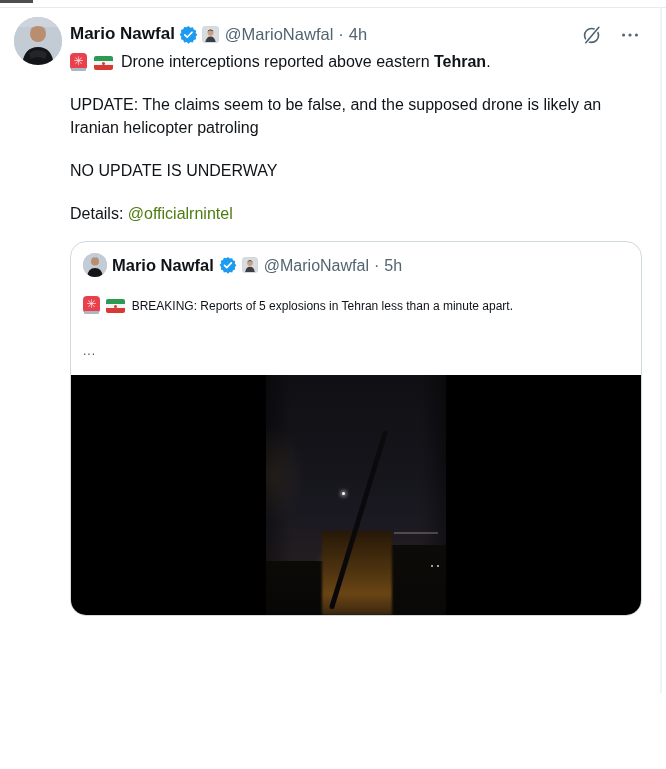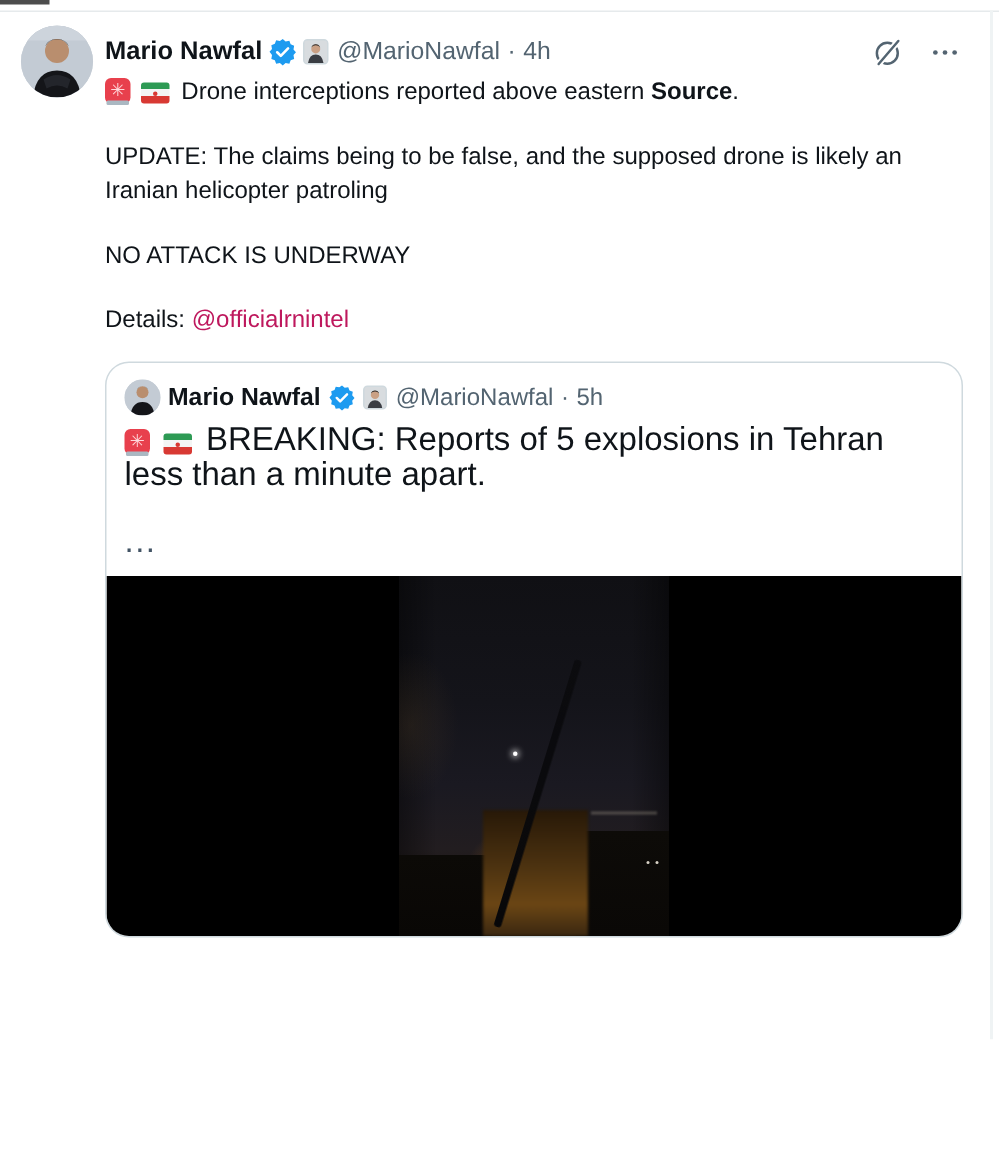--- a/index.html
+++ b/index.html
@@ -45,21 +45,21 @@
   .icon-btn { width: 22px; height: 22px; cursor: pointer; }
 
   
   .tweet-body {
     position: absolute; left: 70px; top: 50px; width: 572px;
     font-size: 16px; line-height: 23px; color: #0f1419;
   }
   .tweet-body p { margin: 0 0 20px 0; }
   .tweet-body p.tight { margin-bottom: 16px; }
   .bold { font-weight: 700; }
-  .link { color: #be185d; text-decoration: none; cursor: pointer; }
+  .link { color: #4d7c0f; text-decoration: none; cursor: pointer; }
 
   
   .emj { display: inline-block; vertical-align: -3px; margin-right: 3px; }
   .siren {
     position: relative; width: 17px; height: 17px; border-radius: 4px;
     background: #e8404d;
   }
   .siren::before {
     content: "✳"; position: absolute; left: 0; right: 0; top: 0; bottom: 1px;
     color: #ffd9dc; font-size: 12px; line-height: 16px; text-align: center;
@@ -90,21 +90,21 @@
   }
   .quote-inner { padding: 11px 12px 0 12px; }
   .q-header { display: flex; align-items: center; gap: 5px; height: 24px; white-space: nowrap; }
   .avatar-q {
     width: 24px; height: 24px; border-radius: 50%; overflow: hidden; background: #c6ced6; flex: none;
   }
   .q-name { font-size: 16.5px; font-weight: 700; }
   .q-verified { width: 18px; height: 18px; }
   .q-affiliate { width: 16px; height: 16px; }
   .q-handle { font-size: 16px; color: #536471; display: flex; gap: 5px; margin-left: 1px; }
-  .q-text { margin-top: 4px; font-size: 22px; line-height: 23px; color: #0f1419; }
+  .q-text { margin-top: 18px; font-size: 12px; line-height: 23px; color: #0f1419; }
   .q-text p.p1 { margin: 0 0 22px 0; }
   .q-text p.p2 { margin: 0; }
   .q-text p.more { margin: 0; color: #425364; letter-spacing: 1px; }
 
   
   .quote-media {
     position: relative; margin-top: 12px; width: 100%; height: 240px; background: #000;
   }
   .video-col {
     position: absolute; left: 195px; top: 0; width: 180px; height: 100%;
@@ -203,24 +203,24 @@
       <circle cx="5" cy="12" r="1.7" fill="#536471"></circle>
       <circle cx="12" cy="12" r="1.7" fill="#536471"></circle>
       <circle cx="19" cy="12" r="1.7" fill="#536471"></circle>
     </svg>
   </div>
 
   <div class="tweet-body">
     <p>
       <span class="emj siren"></span>
       <span class="emj flag-ir"></span>
-      <span>Drone interceptions reported above eastern </span><span class="bold">Source</span><span>.</span>
+      <span>Drone interceptions reported above eastern </span><span class="bold">Tehran</span><span>.</span>
     </p>
-    <p>UPDATE: The claims being to be false, and the supposed drone is likely an Iranian helicopter patroling</p>
-    <p>NO ATTACK IS UNDERWAY</p>
+    <p>UPDATE: The claims seem to be false, and the supposed drone is likely an Iranian helicopter patroling</p>
+    <p>NO UPDATE IS UNDERWAY</p>
     <p class="tight">
       <span>Details: </span><a class="link">@officialrnintel</a>
     </p>
 
     <div class="quote-card">
       <div class="quote-inner">
         <div class="q-header">
           <div class="avatar-q">
             <svg viewBox="0 0 48 48">
               <rect width="48" height="48" fill="#c3cbd4"></rect>

